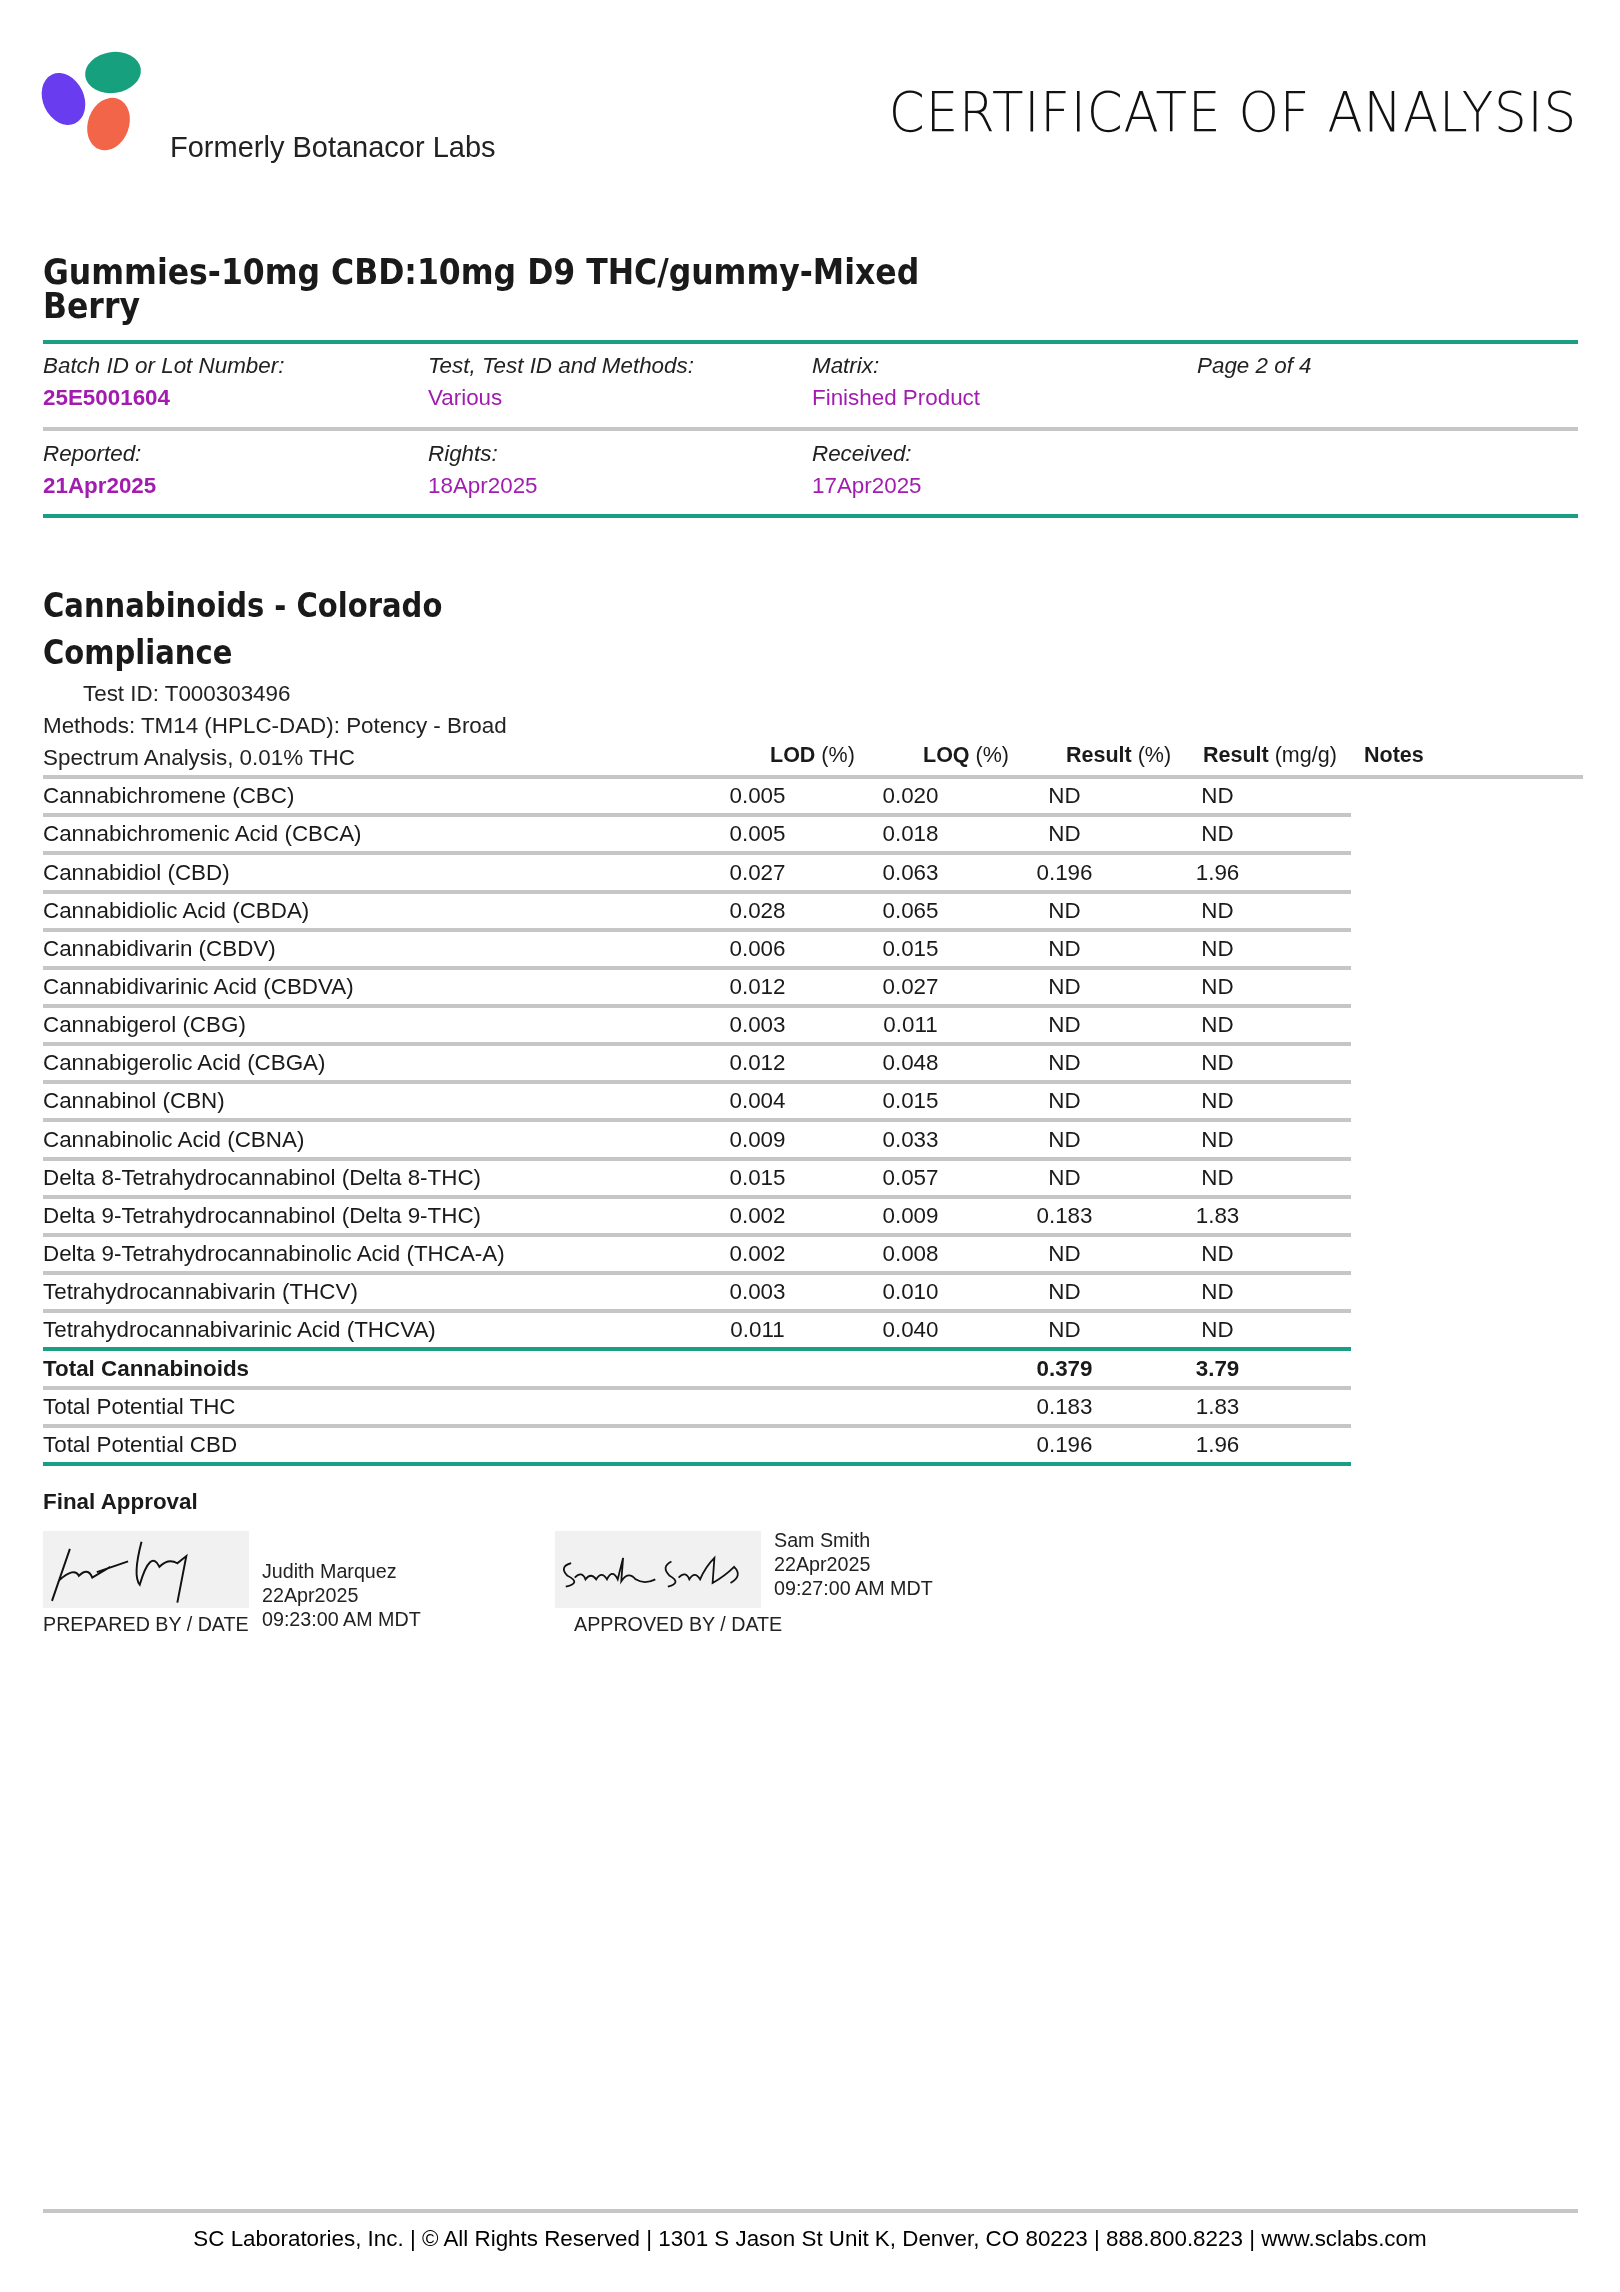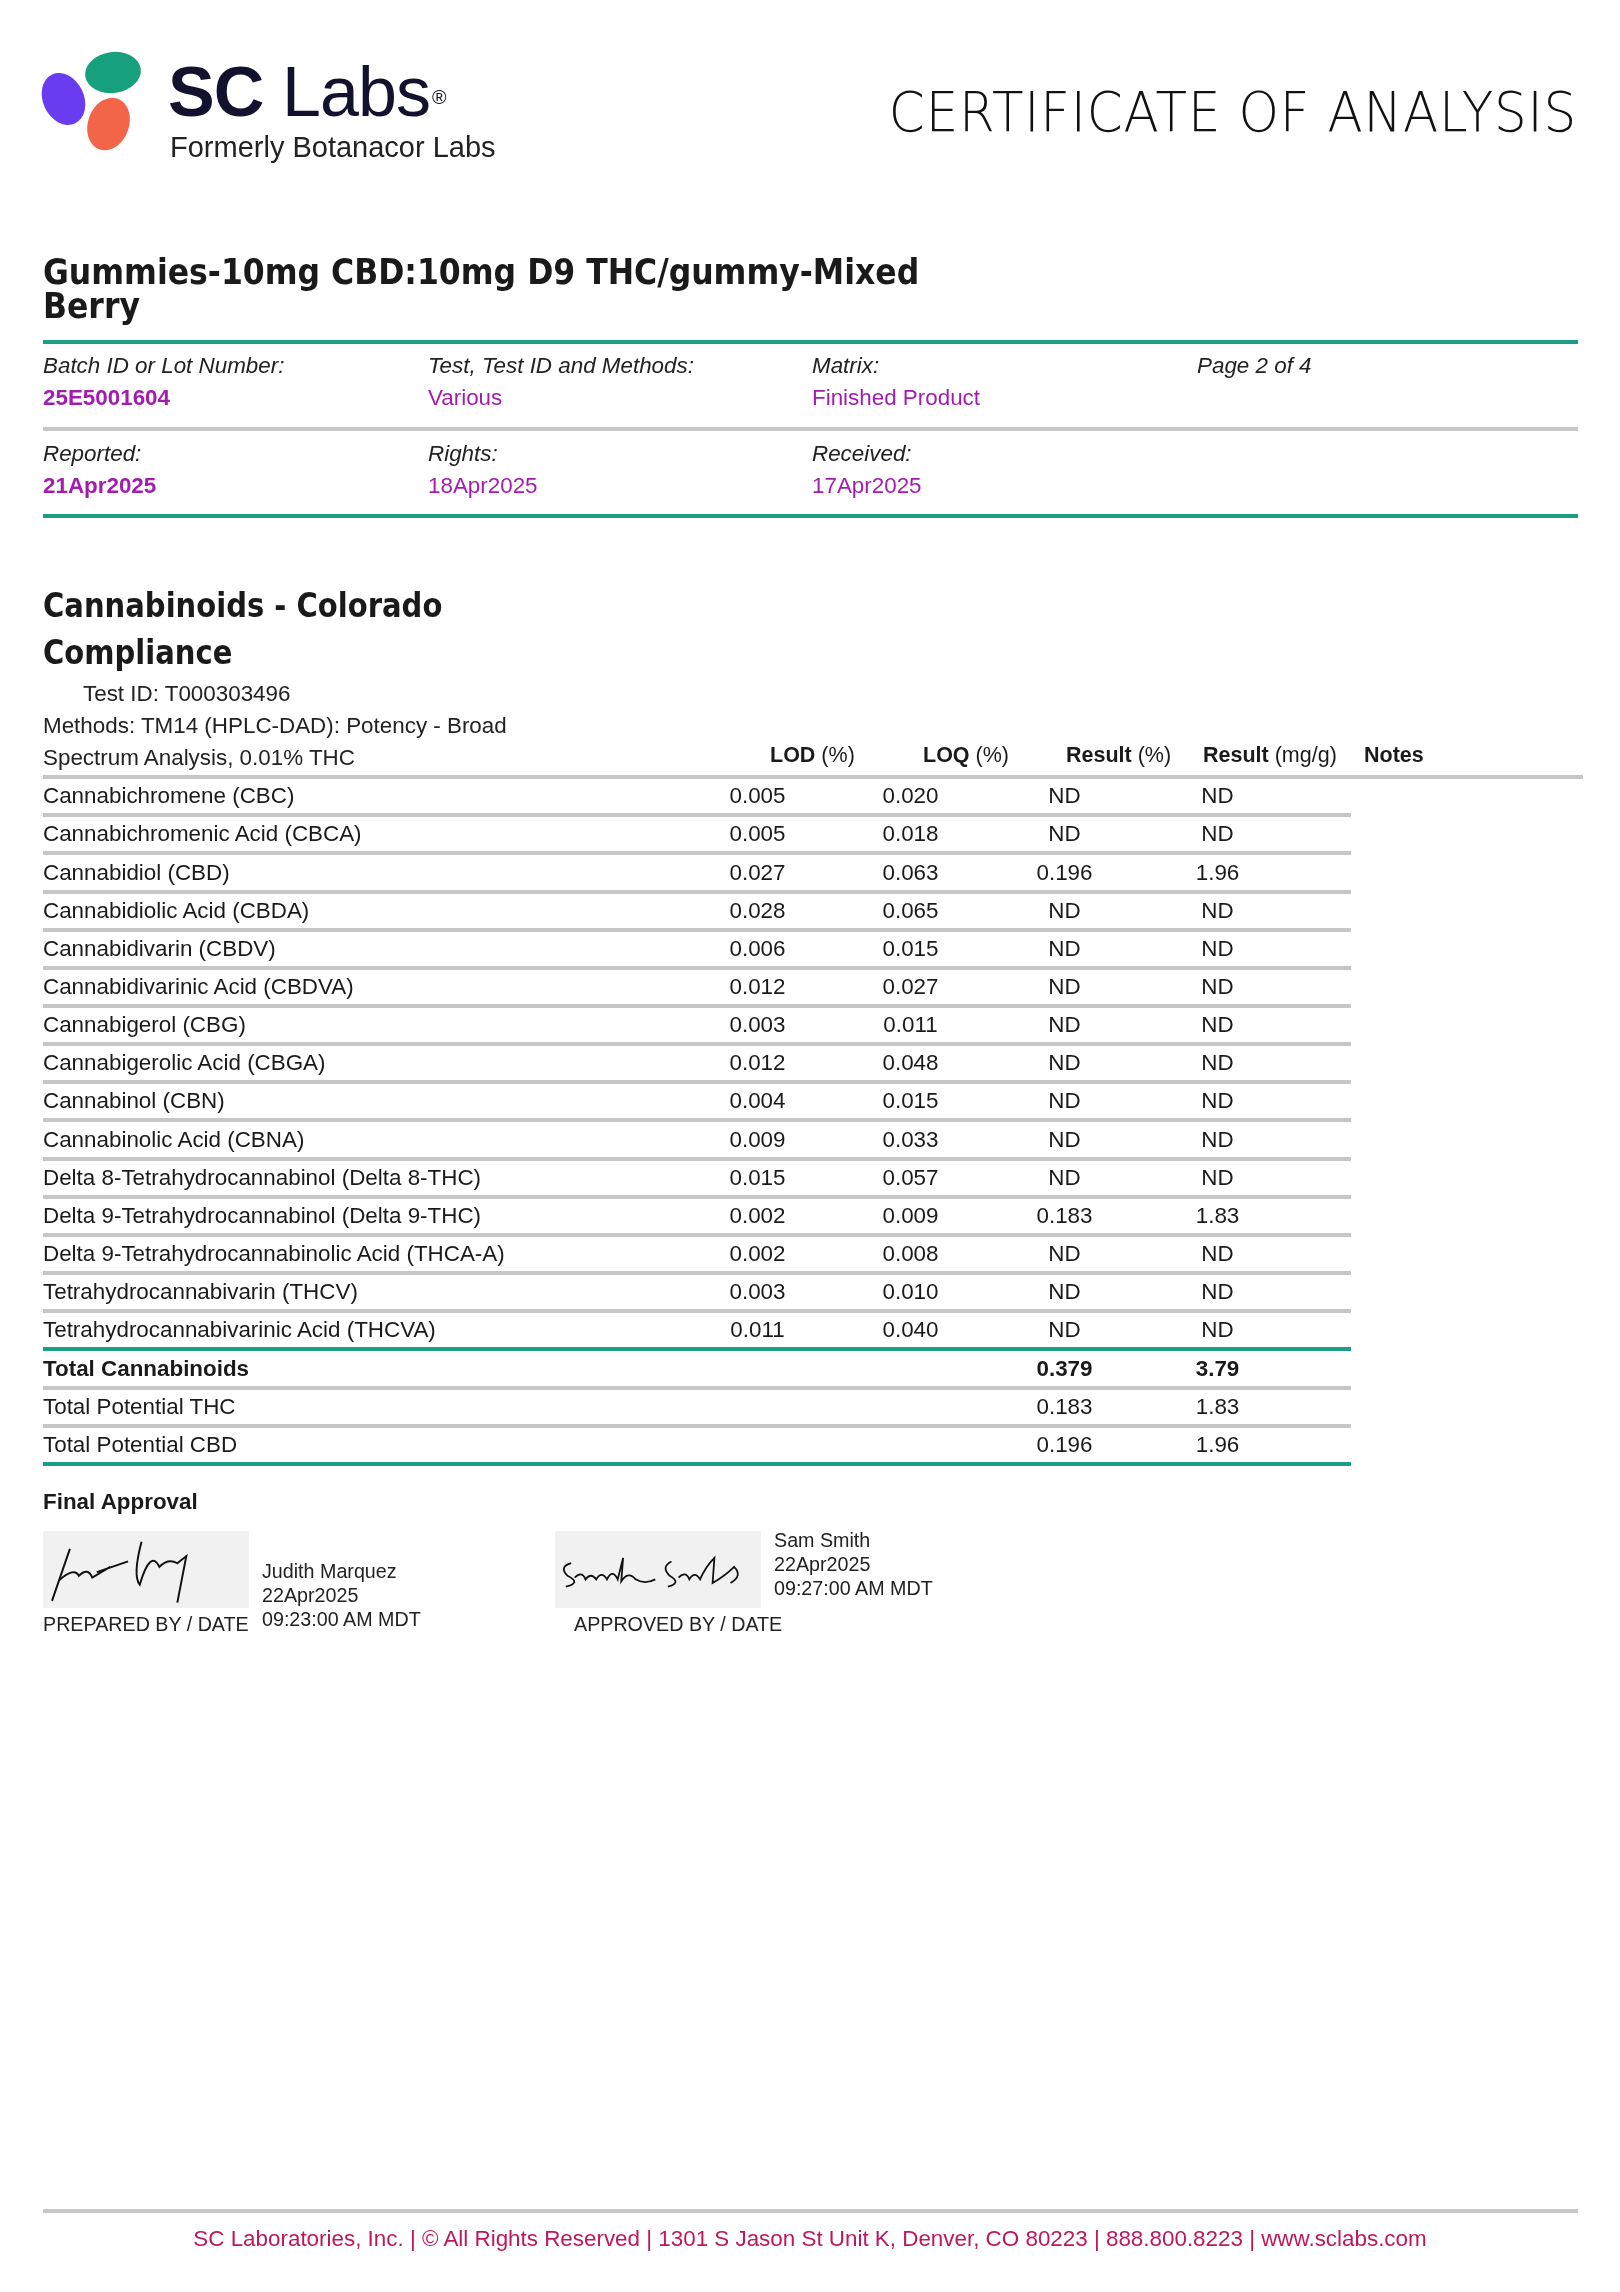--- a/index.html
+++ b/index.html
@@ -41,30 +41,29 @@
   .row .cell { position:absolute; top:5.4px; font-size:22.4px; width:107px; text-align:center; }
   .row .line { position:absolute; left:0; bottom:0; width:1308px; height:3.6px; background:#c6c6c6; }
   .row .line.teal { background:#1a9e85; }
   .row.bold .name, .row.bold .cell { font-weight:bold; }
 
   .approval-h { left:43px; top:1489px; font-size:22.4px; font-weight:bold; }
   .sig { width:206px; height:77px; background:#f1f1f1; }
   .sig-text { font-size:19.7px; line-height:24px; color:#222; }
   .sig-caption { font-size:19.7px; color:#222; }
 
-  .footer-text { left:0; width:1620px; text-align:center; top:2226px; font-size:22.4px; color:#be185d; }
+  .footer-text { left:0; width:1620px; text-align:center; top:2226px; font-size:22.4px; color:#000000; }
 </style>
 </head>
 <body>
 
 <div class="abs logo">
   <div class="blob green"></div>
   <div class="blob purple"></div>
   <div class="blob orange"></div>
-  <div class="brand"><span class="sc">SC</span> <span>Labs</span><span class="reg">®</span></div>
   <div class="formerly">Formerly Botanacor Labs</div>
 </div>
 
 <div class="abs coa-title">CERTIFICATE OF ANALYSIS</div>
 
 <div class="abs product-title">
   <div>Gummies-10mg CBD:10mg D9 THC/gummy-Mixed</div>
   <div>Berry</div>
 </div>
 

